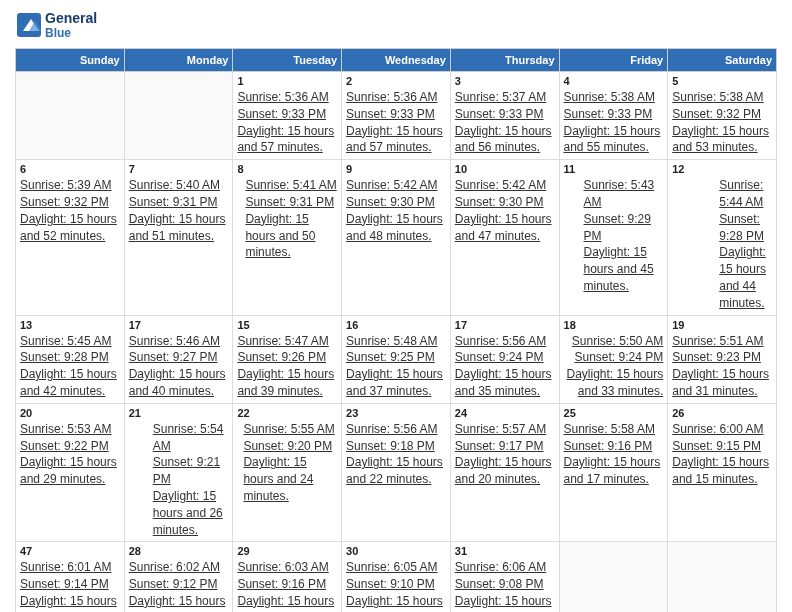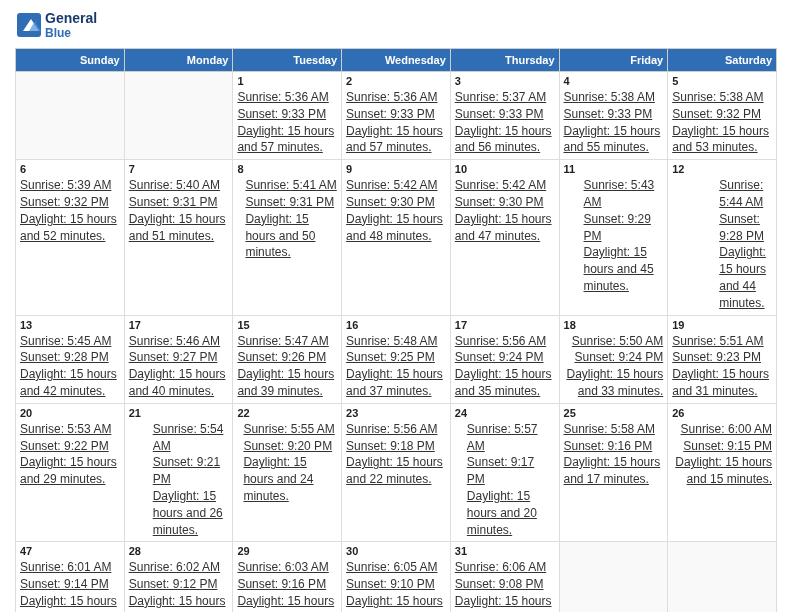--- a/index.html
+++ b/index.html
@@ -260,33 +260,33 @@
 Daylight: 15 hours and 24 minutes.</div>
           </td>
           <td>
             <div class="day-num">23</div>
             <div class="day-info" style="white-space: pre-line;">Sunrise: 5:56 AM
 Sunset: 9:18 PM
 Daylight: 15 hours and 22 minutes.</div>
           </td>
           <td>
             <div class="day-num">24</div>
-            <div class="day-info" style="white-space: pre-line; margin-left: 12px;">Sunrise: 5:57 AM
+            <div class="day-info" style="white-space: pre-line;">Sunrise: 5:57 AM
 Sunset: 9:17 PM
 Daylight: 15 hours and 20 minutes.</div>
           </td>
           <td>
             <div class="day-num">25</div>
             <div class="day-info" style="white-space: pre-line;">Sunrise: 5:58 AM
 Sunset: 9:16 PM
 Daylight: 15 hours and 17 minutes.</div>
           </td>
           <td>
             <div class="day-num">26</div>
-            <div class="day-info" style="white-space: pre-line; text-align: right;">Sunrise: 6:00 AM
+            <div class="day-info" style="white-space: pre-line;">Sunrise: 6:00 AM
 Sunset: 9:15 PM
 Daylight: 15 hours and 15 minutes.</div>
           </td>
         </tr>
         <tr>
           <td>
             <div class="day-num">47</div>
             <div class="day-info" style="white-space: pre-line;">Sunrise: 6:01 AM
 Sunset: 9:14 PM
 Daylight: 15 hours and 12 minutes.</div>

